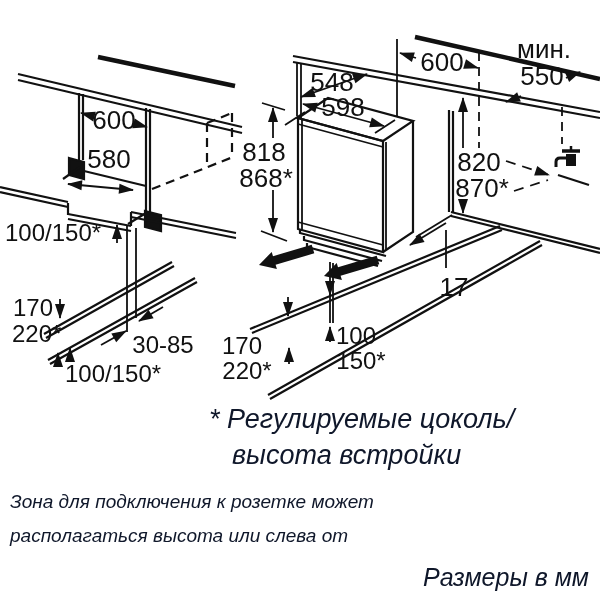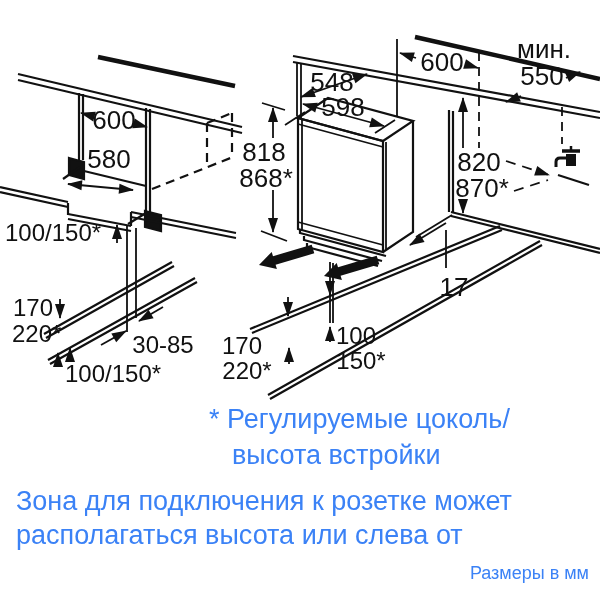--- a/index.html
+++ b/index.html
@@ -2,25 +2,25 @@
 <html><head>
 <meta charset="utf-8">
 <style>
   html,body{margin:0;padding:0;background:#fff;}
   #page{position:relative;width:600px;height:600px;background:#ffffff;overflow:hidden;
         font-family:"Liberation Sans",sans-serif;color:#111;}
   #diagram-svg{position:absolute;left:0;top:0;}
   .dim{font-family:"Liberation Sans",sans-serif;fill:#111111;}
   .dim26{font-size:26px;}
   .dim24{font-size:24px;}
-  .txt{position:absolute;color:#3b82f6;font-family:"Liberation Sans",sans-serif;}
+  .txt{position:absolute;color:#0f172a;font-family:"Liberation Sans",sans-serif;font-style:italic;}
   #footnote{left:209px;top:401px;font-size:27px;line-height:36px;}
   #footnote .fn2{padding-left:23px;}
-  #note{left:16px;top:485px;font-size:27px;line-height:33.5px;}
-  #units{right:11px;top:563px;font-size:18px;text-align:right;}
+  #note{left:10px;top:485px;font-size:19px;line-height:33.5px;}
+  #units{right:11px;top:563px;font-size:25px;text-align:right;}
 </style>
 </head>
 <body>
 
 <div id="page">
 
   <svg id="diagram-svg" width="600" height="600" viewBox="0 0 600 600">
     <defs>
       <marker id="ah" markerUnits="userSpaceOnUse" markerWidth="17" markerHeight="12" refX="15" refY="6" orient="auto-start-reverse">
         <path d="M1,1 L16,6 L1,11 Z" fill="#111111"></path>

